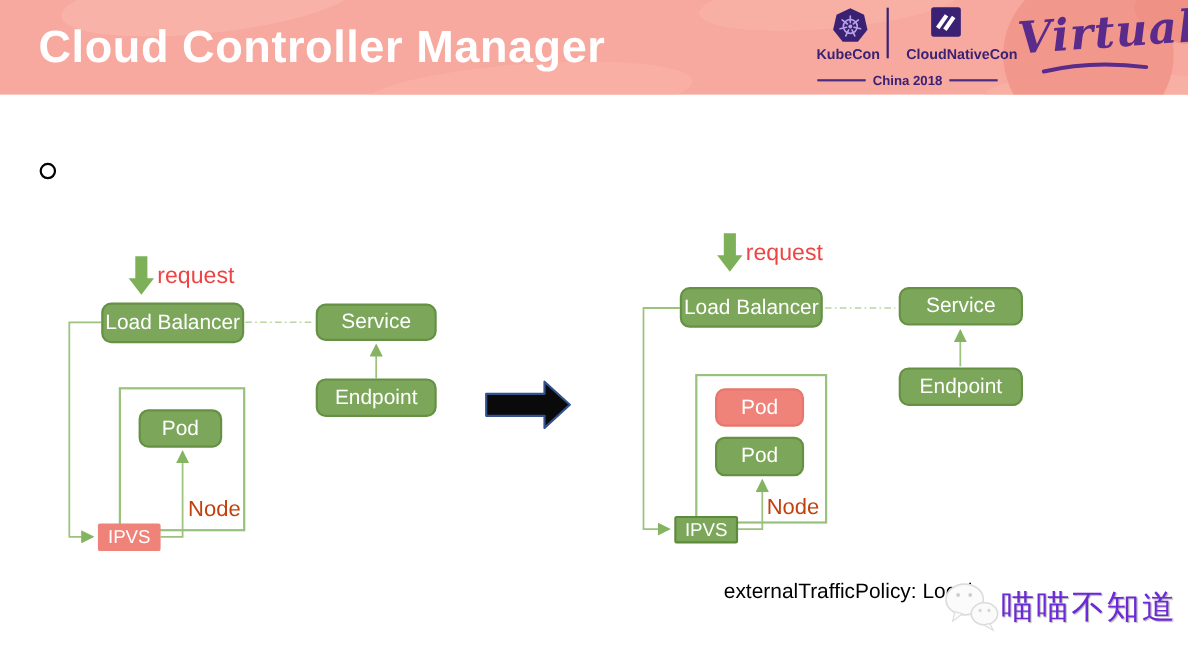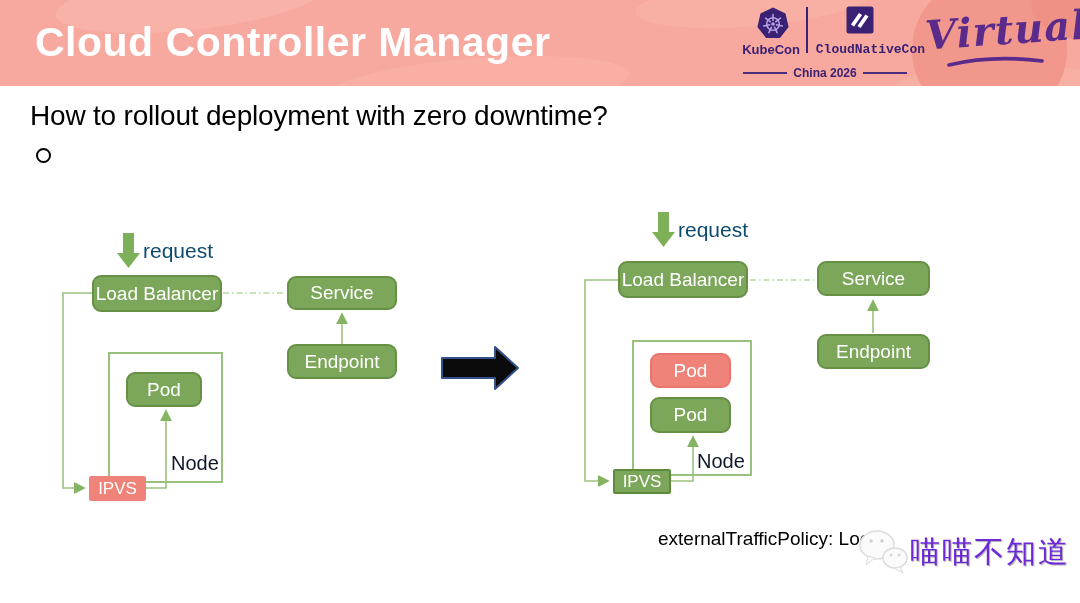--- a/index.html
+++ b/index.html
@@ -29,22 +29,22 @@
 
   
   .gbox{position:absolute;background:#7ca75a;border:2px solid #669144;border-radius:9px;color:#fff;
         display:flex;align-items:center;justify-content:center;font-size:19px;z-index:2;box-sizing:border-box;}
   .pink{background:#ef8279;border-color:#e8766d;}
   .nodebox{position:absolute;border:2px solid #97c17c;background:transparent;z-index:1;box-sizing:border-box;}
   .ipvs{position:absolute;color:#fff;font-size:17px;display:flex;align-items:center;justify-content:center;
         z-index:3;border-radius:2px;box-sizing:border-box;}
   .ipvs.p{background:#ef8279;}
   .ipvs.g{background:#7ca75a;border:2px solid #5e8a3c;}
-  .node-label{position:absolute;font-size:20px;color:#0f172a;z-index:2;white-space:nowrap;}
-  .req-label{position:absolute;font-size:21px;color:#0c4a6e;z-index:2;white-space:nowrap;}
+  .node-label{position:absolute;font-size:20px;color:#c2410c;z-index:2;white-space:nowrap;}
+  .req-label{position:absolute;font-size:21px;color:#ef4444;z-index:2;white-space:nowrap;}
   .lines{position:absolute;left:0;top:0;z-index:1;}
   .arrow-svg{position:absolute;z-index:2;}
 
   
   .wm{position:absolute;left:856px;top:528px;display:flex;align-items:center;z-index:6;}
   .wm-text{font-size:30px;color:#6d28d9;letter-spacing:2px;white-space:nowrap;
            text-shadow:1px 1px 1px #b0b0b0, -1px -1px 0 #ffffff;}
 </style>
 </head>
 <body>
@@ -77,35 +77,34 @@
     </svg>
     <div class="logo-label" style="left:740px;width:60px;">KubeCon</div>
 
     <div class="logo-sep"></div>
 
     <svg class="hdr-svg" style="left:845px;top:5px;" width="30" height="30" viewBox="0 0 30 30">
       <rect x="1.5" y="1.5" width="27" height="27" rx="2.5" fill="#3a2173"></rect>
       <line x1="7.5" y1="20.5" x2="15.5" y2="9" stroke="#ffffff" stroke-width="3.8"></line>
       <line x1="14" y1="22" x2="22" y2="10.5" stroke="#ffffff" stroke-width="3.8"></line>
     </svg>
-    <div class="logo-label" style="left:805px;width:120px;font-family:Liberation Mono, monospace;">CloudNativeCon</div>
+    <div class="logo-label" style="left:805px;width:120px;">CloudNativeCon</div>
 
     <div class="china-row">
       <span class="rule"></span>
-      <span class="txt">China 2026</span>
+      <span class="txt">China 2018</span>
       <span class="rule"></span>
     </div>
 
     <div class="virtual">Virtual</div>
     <svg class="hdr-svg" style="left:946px;top:55px;" width="100" height="14" viewBox="0 0 100 14">
       <path d="M3,10 C32,3 64,2 96,6" fill="none" stroke="#5a2b8b" stroke-width="3.6" stroke-linecap="round"></path>
     </svg>
   </header>
 
-  <h2 class="heading">How to rollout deployment with zero downtime?</h2>
   <div class="bullet-dot"></div>
 
   <svg class="lines" width="1080" height="603" viewBox="0 0 1080 603">
     <defs>
       <marker id="ah" viewBox="0 0 10 10" refX="8.5" refY="5" markerWidth="7.5" markerHeight="7.5" orient="auto-start-reverse">
         <path d="M0,0 L10,5 L0,10 z" fill="#84b362"></path>
       </marker>
     </defs>
 
     <path d="M92,293 H63 V488 H84" fill="none" stroke="#9cc27e" stroke-width="1.6" marker-end="url(#ah)"></path>

